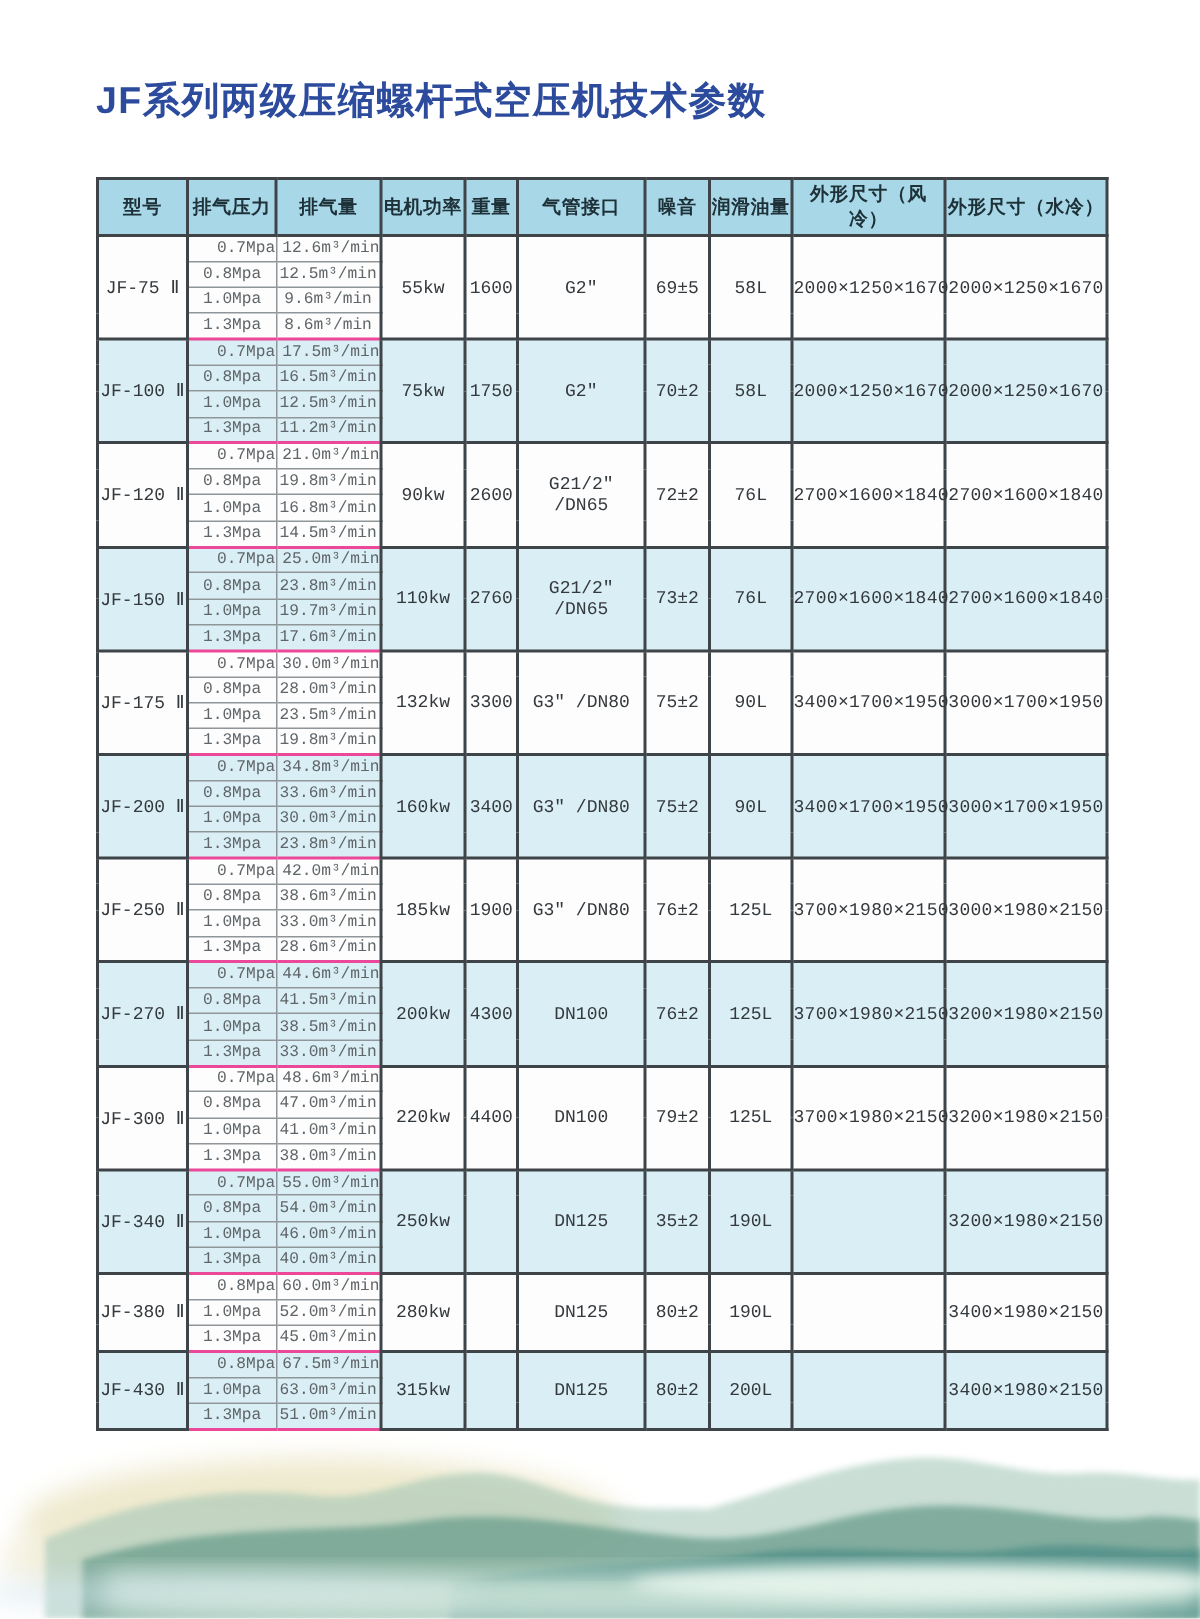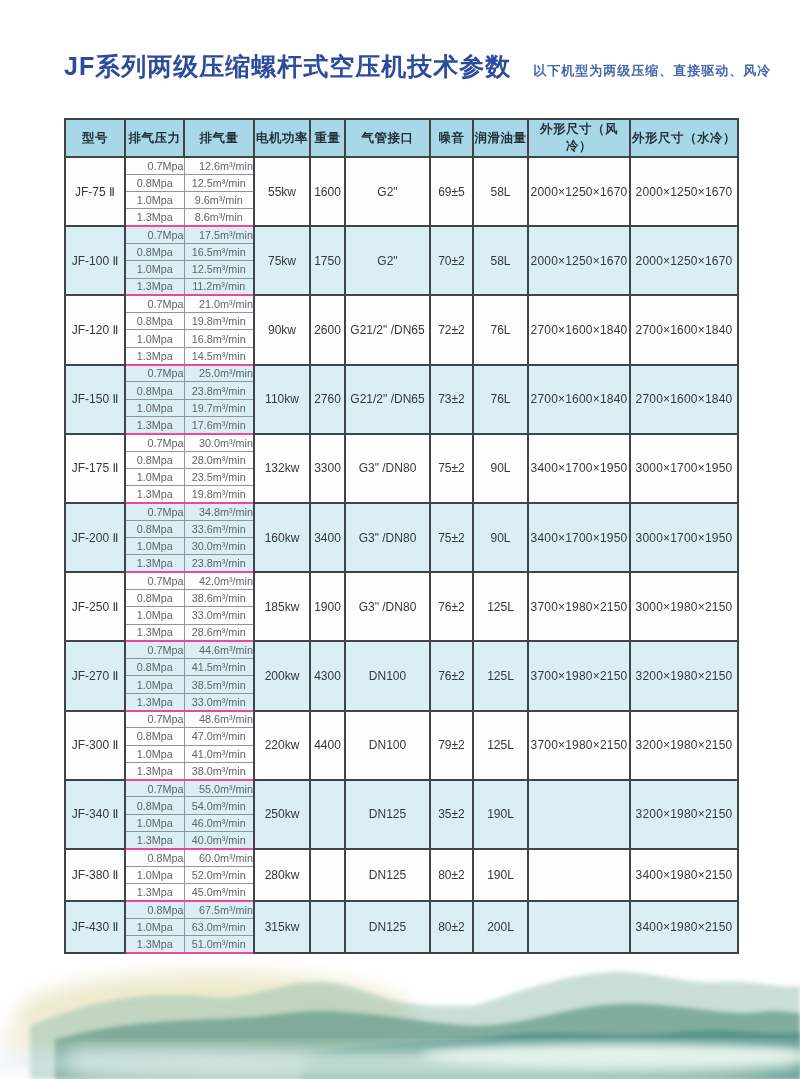--- a/index.html
+++ b/index.html
@@ -6,37 +6,37 @@
   body{
     width:800px;height:1079px;position:relative;overflow:hidden;
     background:#ffffff;
     font-family:"Liberation Sans","DejaVu Sans",sans-serif;
   }
   .page{position:absolute;inset:0;background:#fff;}
 
   
   .title-row{
     position:absolute;left:64px;top:50px;width:710px;
-    display:flex;align-items:flex-end;gap:22px;white-space:nowrap;
+    display:flex;align-items:flex-end;gap:8px;white-space:nowrap;
   }
   .main-title{
     font-size:25px;font-weight:bold;letter-spacing:1px;
     color:var(--title-blue,#2c4b9d);
   }
   .sub-title{
     font-size:13px;font-weight:bold;letter-spacing:1px;
     color:var(--subtitle-blue,#4566ab);
     padding-bottom:3px;
   }
 
   
   .spec-table-wrap{position:absolute;left:64px;top:118px;}
   table.spec{
     border-collapse:collapse;table-layout:fixed;width:673px;
-    font-family:Liberation Sans, sans-serif;
+    font-family:Liberation Mono, monospace;
   }
   table.spec col.c-model{width:60px}
   table.spec col.c-press{width:59px}
   table.spec col.c-flow{width:70px}
   table.spec col.c-power{width:56px}
   table.spec col.c-weight{width:35px}
   table.spec col.c-pipe{width:85px}
   table.spec col.c-noise{width:43px}
   table.spec col.c-oil{width:55px}
   table.spec col.c-dima{width:102px}
@@ -70,21 +70,20 @@
   
   .footer-art{position:absolute;left:0;bottom:0;width:800px;height:135px;pointer-events:none;}
 </style>
 </head>
 <body>
 
 <div class="page">
 
   <div class="title-row">
     <span class="main-title">JF系列两级压缩螺杆式空压机技术参数</span>
-    <span class="sub-title">以下机型为两级压缩、直接驱动、风冷</span>
   </div>
 
   <div class="spec-table-wrap">
     <table class="spec">
       <colgroup>
         <col class="c-model">
           <col class="c-press">
           <col class="c-flow">
           <col class="c-power">
           <col class="c-weight">

